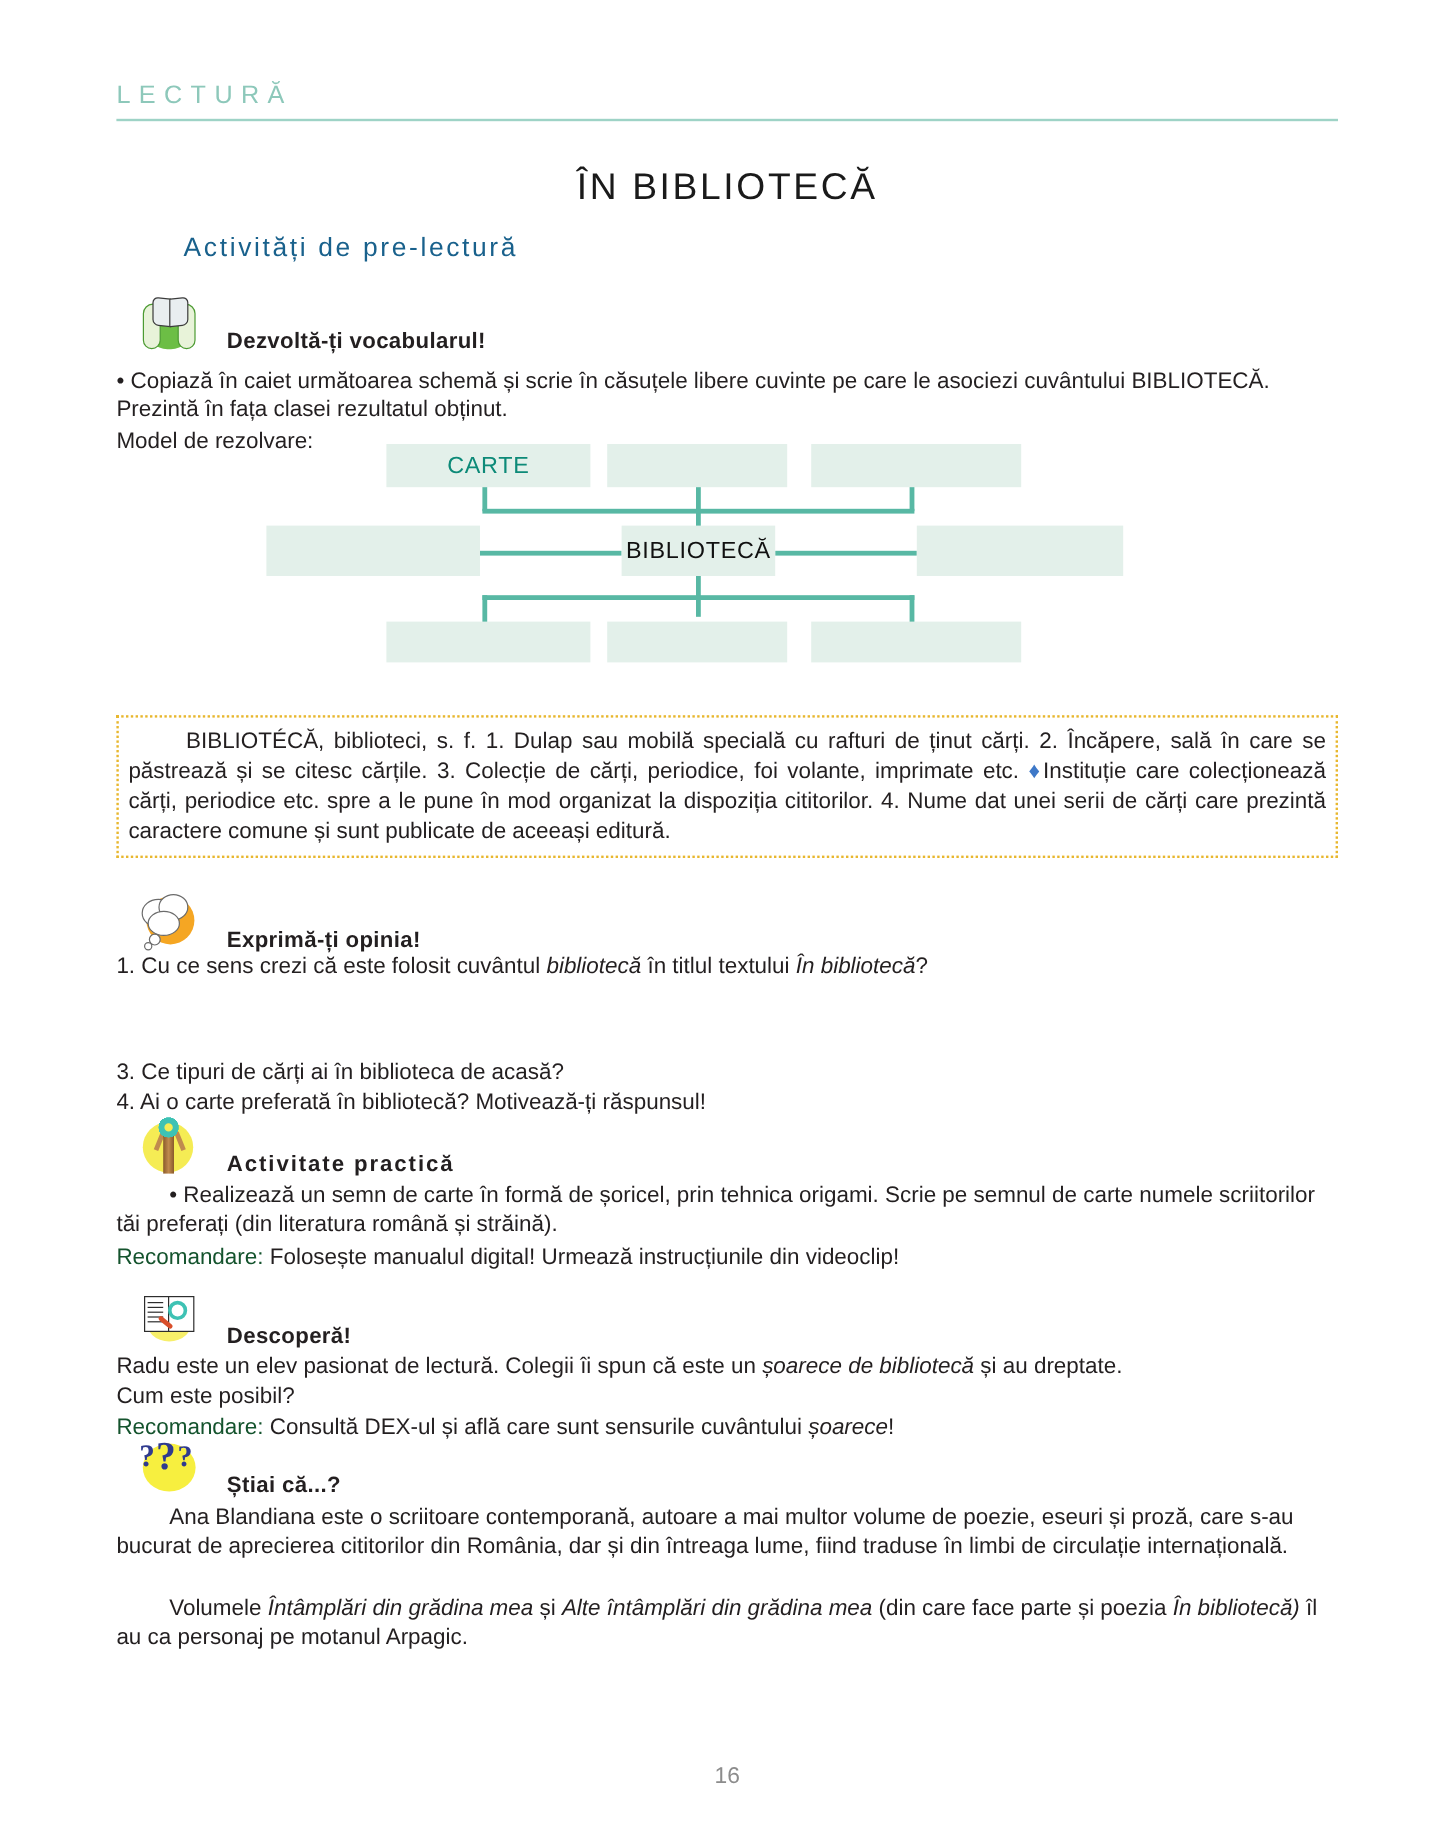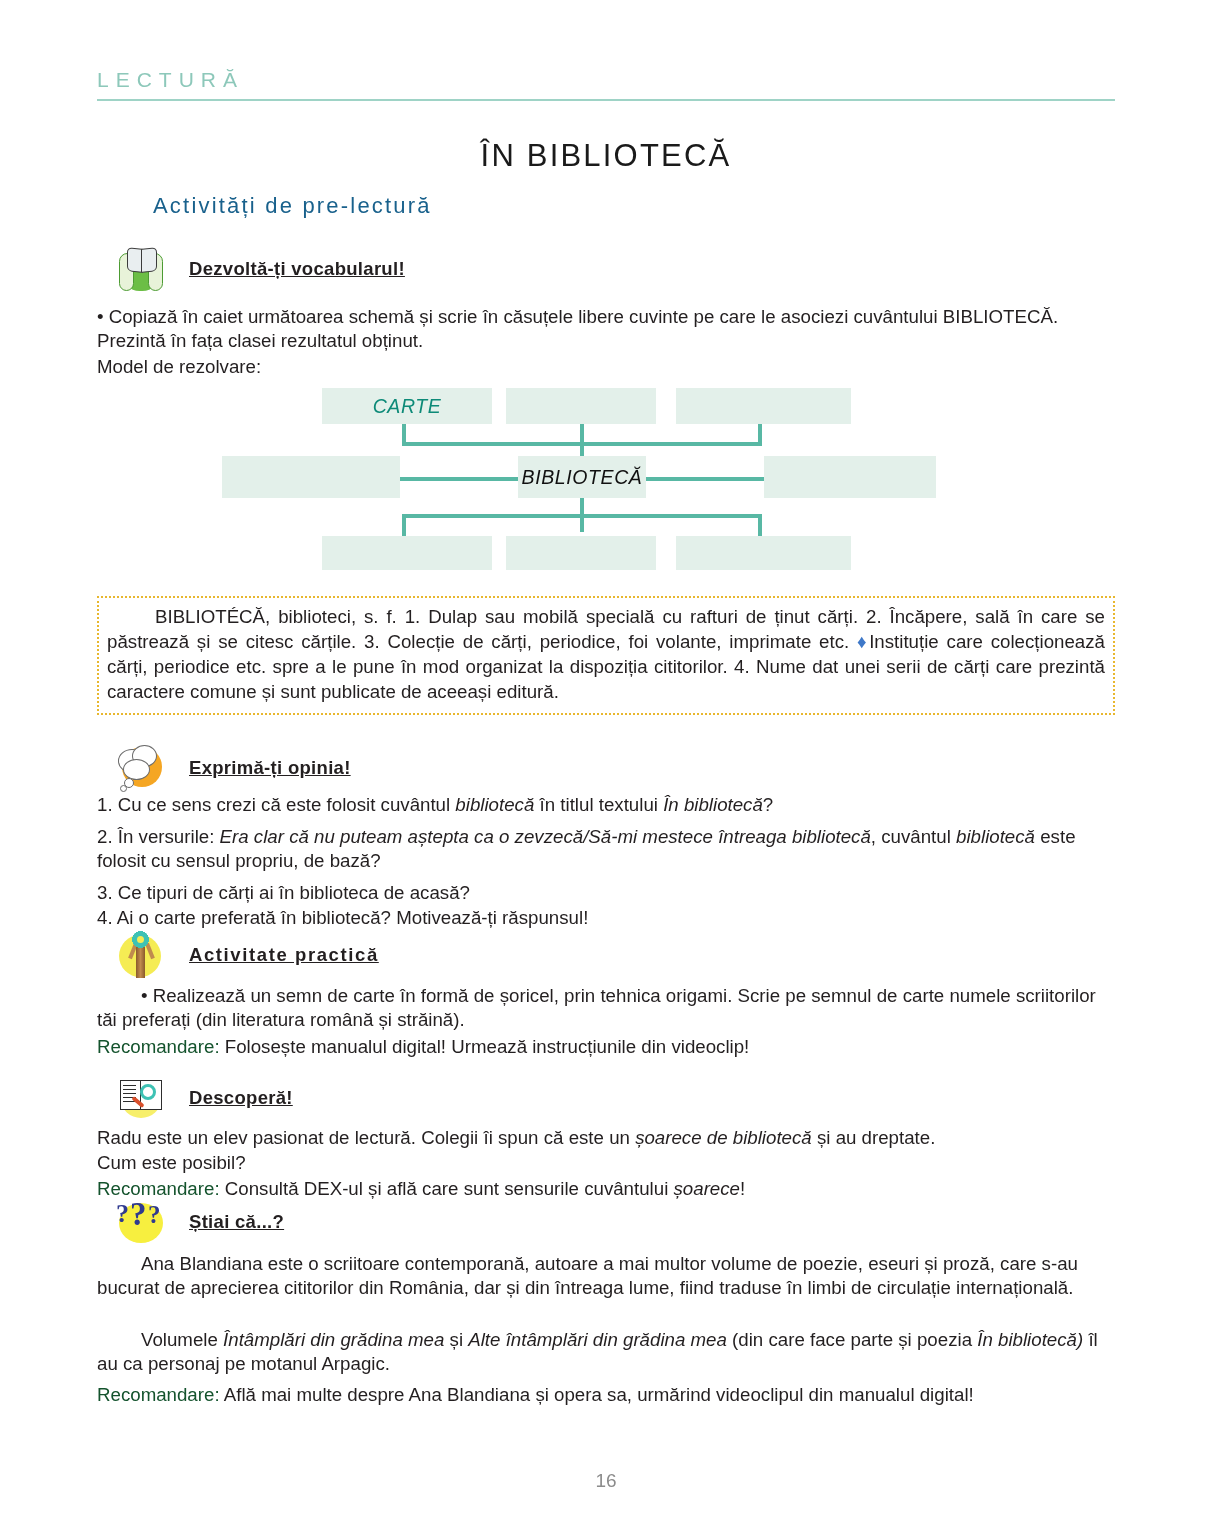--- a/index.html
+++ b/index.html
@@ -65,23 +65,22 @@
   }
 
   
   .sec {
     position: absolute;
     left: 97px;
     width: 1020px;
   }
   .sec-head {
     display: flex;
-    align-items: center;
+    align-items: flex-end;
     height: 52px;
-    text-decoration: underline;
   }
   .sec-icon {
     width: 52px;
     height: 52px;
     flex: 0 0 52px;
     position: relative;
     margin-left: 18px;
   }
   .sec-title {
     font-size: 18.5px;
@@ -224,24 +223,23 @@
     font-weight: bold; color: #2f3a8f; line-height: 1;
   }
   .ic-quest .q1 { left: 1px;  top: 5px;  font-size: 26px; }
   .ic-quest .q2 { left: 15px; top: 2px;  font-size: 33px; }
   .ic-quest .q3 { left: 33px; top: 6px;  font-size: 25px; }
 
   
   .diagram {
     position: absolute;
     left: 218px;
-    top: 388px;
+    top: 370px;
     width: 720px;
     height: 182px;
-    font-style: italic;
   }
   .dg-box {
     position: absolute;
     background: #e3f0ea;
     display: flex;
     align-items: center;
     justify-content: center;
     font-size: 19.5px;
     letter-spacing: 0.6px;
   }
@@ -352,21 +350,20 @@
           <div class="puff d1"></div>
           <div class="puff d2"></div>
         </div>
       </div>
       <div class="sec-title">Exprimă-ți opinia!</div>
     </div>
   </div>
 
   <p class="body" style="position:absolute;left:97px;top:793px;width:1020px;"><span>1. Cu ce sens crezi că este folosit cuvântul </span><em>bibliotecă</em><span> în titlul textului </span><em>În bibliotecă</em><span>?</span></p>
 
-  <p class="body" style="position:absolute;left:97px;top:825px;width:1020px;"><span>2. În versurile: </span><em>Era clar că nu puteam aștepta ca o zevzecă/Să-mi mestece întreaga bibliotecă</em><span>, cuvântul </span><em>bibliotecă</em><span> este folosit cu sensul propriu, de bază?</span></p>
 
   <p class="body" style="position:absolute;left:97px;top:881px;width:1020px;">3. Ce tipuri de cărți ai în biblioteca de acasă?</p>
 
   <p class="body" style="position:absolute;left:97px;top:906px;width:1020px;">4. Ai o carte preferată în bibliotecă? Motivează-ți răspunsul!</p>
 
   <div class="sec" style="top:929px;">
     <div class="sec-head">
       <div class="sec-icon">
         <div class="ic-practica">
           <div class="disc"></div>
@@ -422,17 +419,16 @@
         </div>
       </div>
       <div class="sec-title">Știai că...?</div>
     </div>
   </div>
 
   <p class="body indent" style="position:absolute;left:97px;top:1252px;width:1020px;">Ana Blandiana este o scriitoare contemporană, autoare a mai multor volume de poezie, eseuri și proză, care s-au bucurat de aprecierea cititorilor din România, dar și din întreaga lume, fiind traduse în limbi de circulație internațională.</p>
 
   <p class="body indent" style="position:absolute;left:97px;top:1328px;width:1020px;"><span>Volumele </span><em>Întâmplări din grădina mea</em><span> și </span><em>Alte întâmplări din grădina mea</em><span> (din care face parte și poezia </span><em>În bibliotecă)</em><span> îl au ca personaj pe motanul Arpagic.</span></p>
 
-  <p class="body" style="position:absolute;left:97px;top:1383px;width:1020px;"><span class="rec">Recomandare:</span><span> Află mai multe despre Ana Blandiana și opera sa, urmărind videoclipul din manualul digital!</span></p>
 
   <div class="page-num">16</div>
 
 </div>
 
 </body></html>

